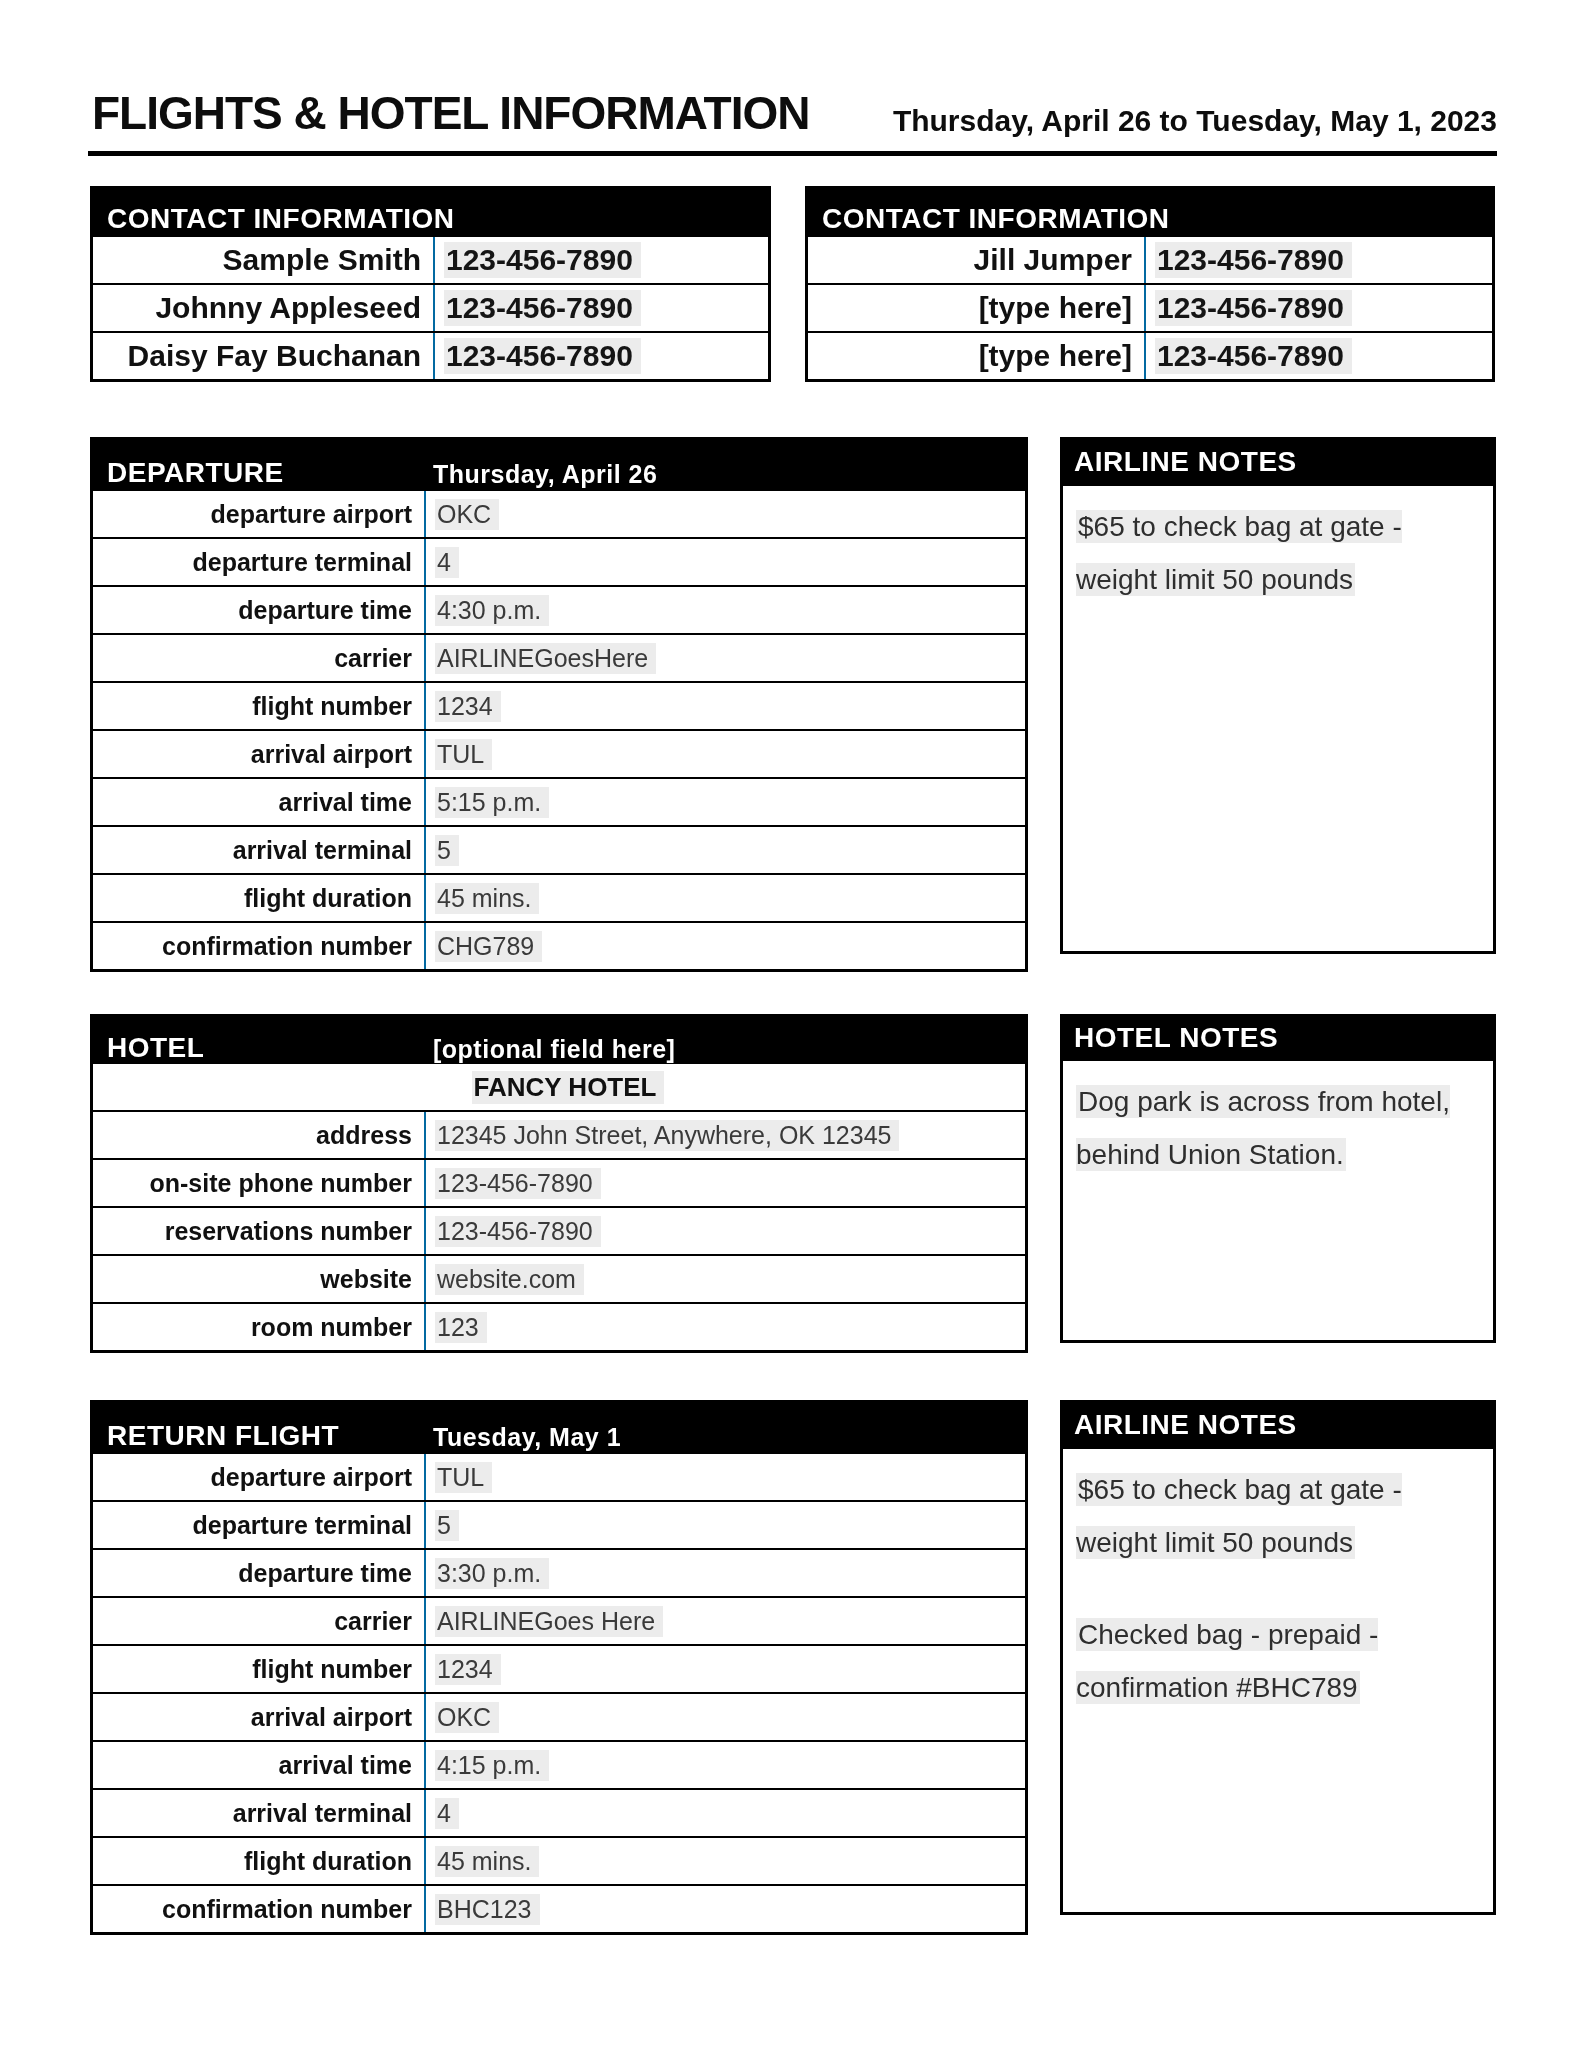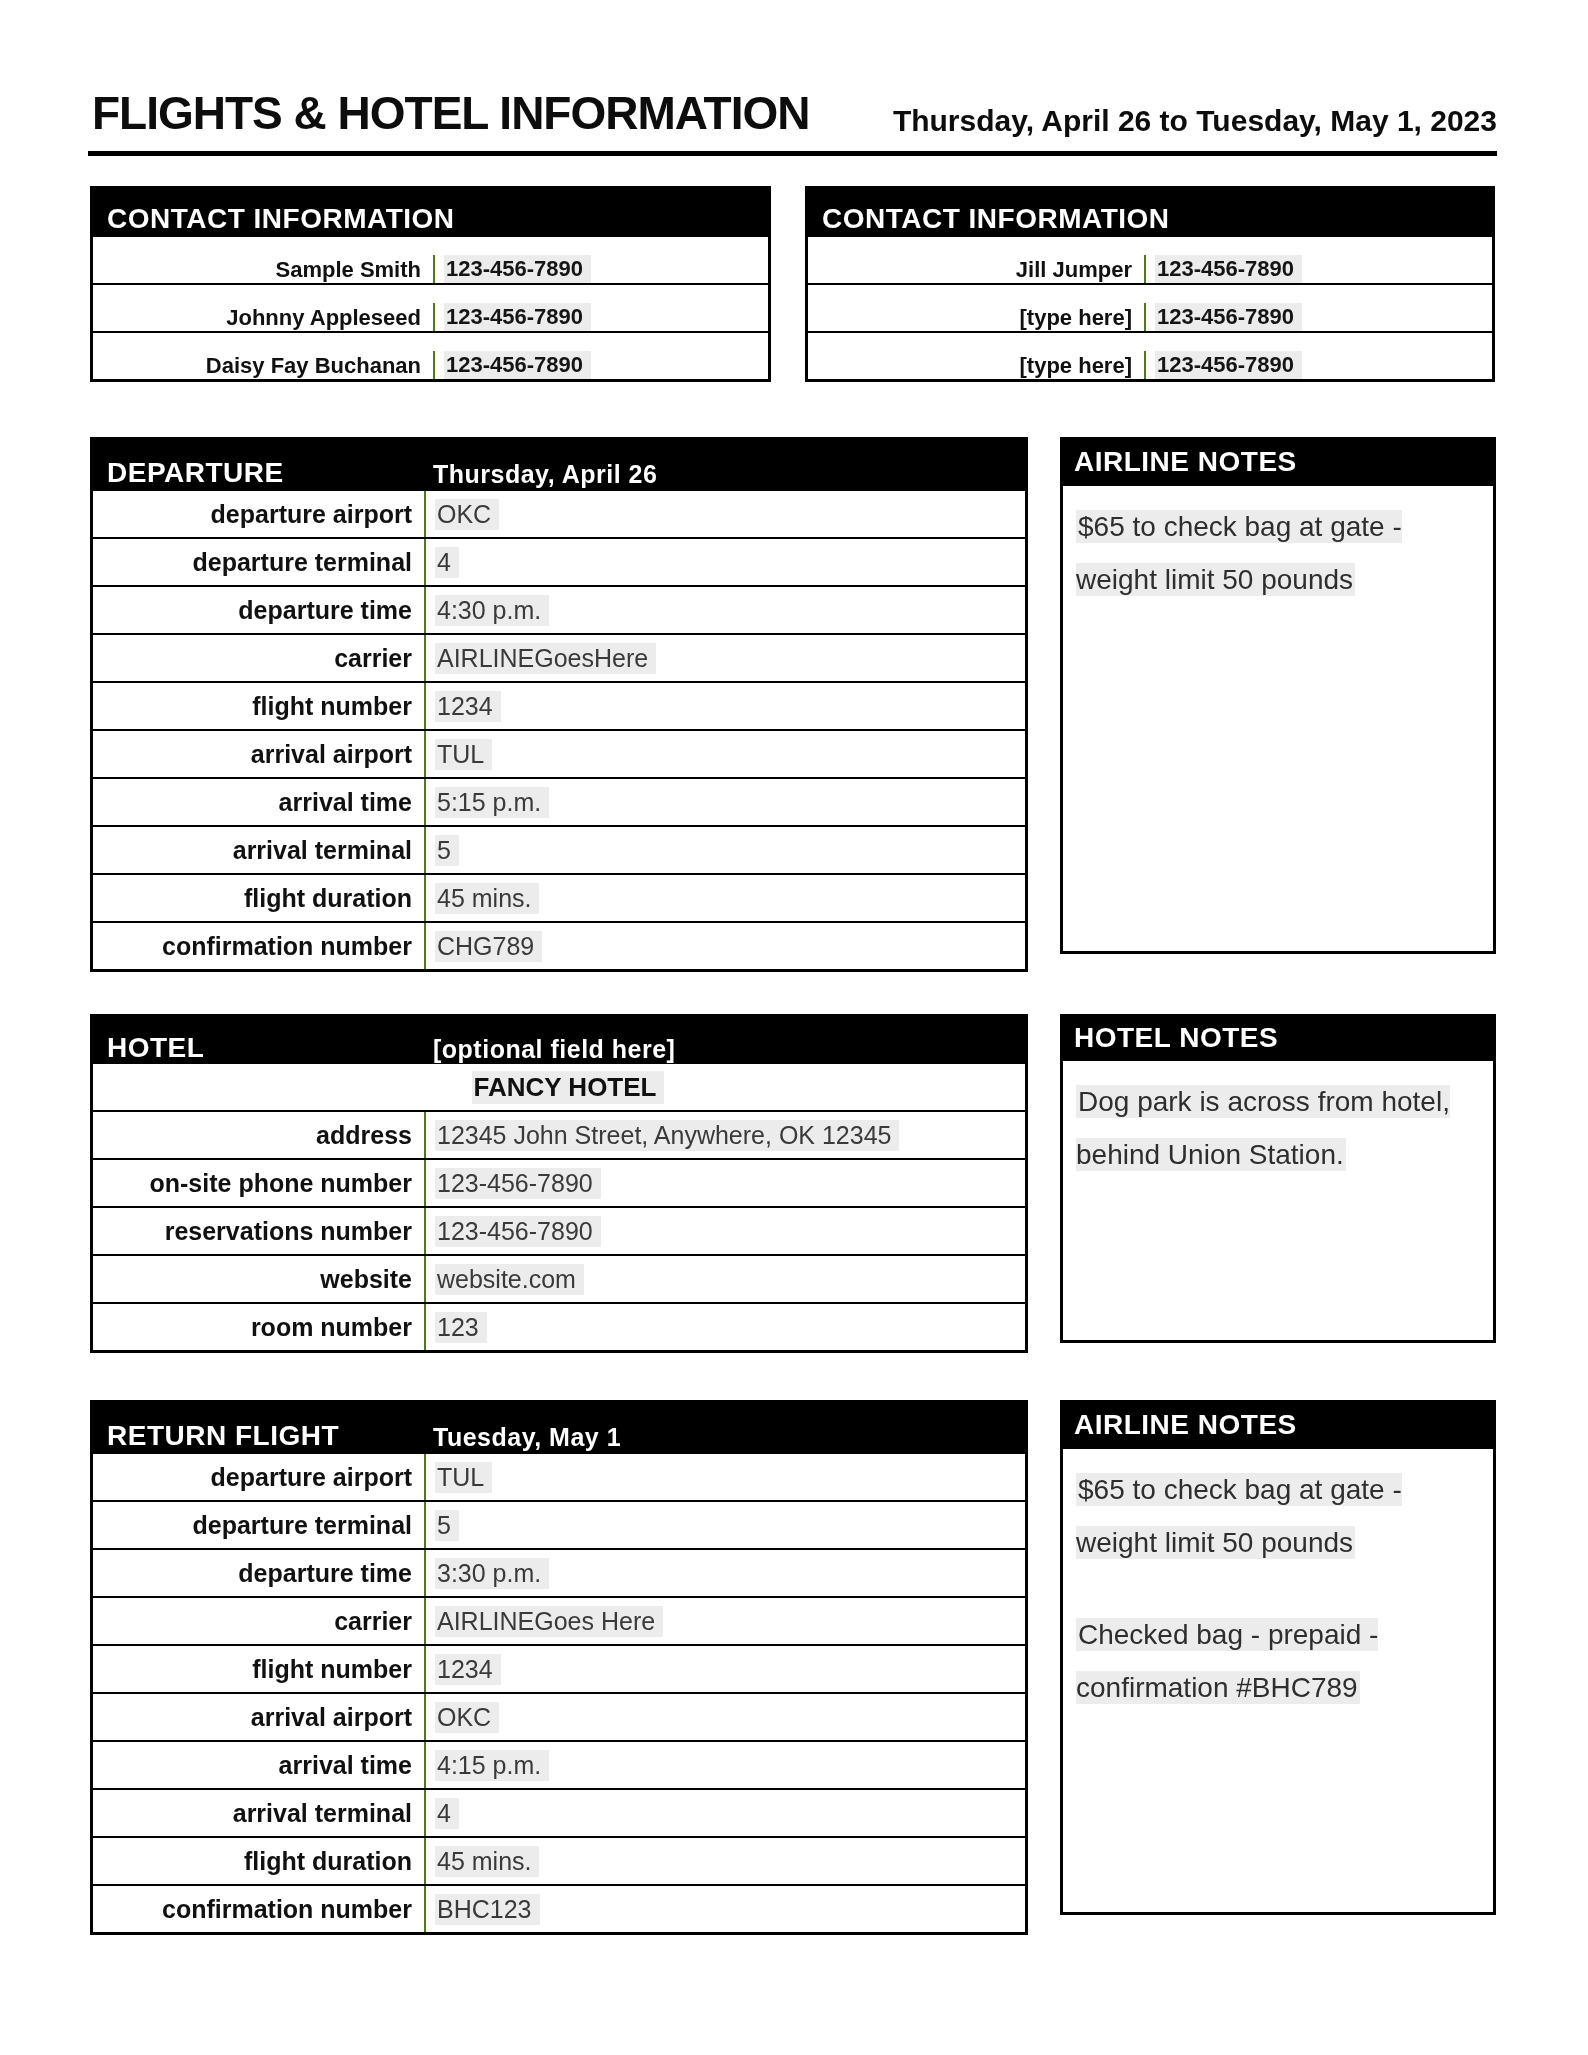--- a/index.html
+++ b/index.html
@@ -12,26 +12,26 @@
   .title-rule{position:absolute;left:88px;top:151px;width:1409px;height:5px;background:#000;}
 
   
   .tbl{position:absolute;border:3px solid #000;background:#fff;box-sizing:border-box;}
   .thead{background:#000;color:#fff;display:flex;align-items:flex-end;font-weight:bold;position:relative;}
   .thead .h-main{padding-left:14px;font-size:28px;letter-spacing:.5px;white-space:nowrap;}
   .thead .h-sub{position:absolute;left:340px;font-size:25px;letter-spacing:.5px;white-space:nowrap;}
   .trow{display:flex;border-top:2px solid #000;align-items:stretch;}
   .trow:first-of-type{border-top:none;}
   .tlabel{display:flex;align-items:center;justify-content:flex-end;padding-right:12px;font-weight:bold;color:#111;box-sizing:border-box;}
-  .tvalue{flex:1;border-left:2px solid #4d7c0f;display:flex;align-items:center;padding-left:9px;color:#3a3a3a;box-sizing:border-box;}
+  .tvalue{flex:1;border-left:2px solid #0369a1;display:flex;align-items:center;padding-left:9px;color:#3a3a3a;box-sizing:border-box;}
   .shade{background:#ececec;padding:1px 8px 1px 2px;}
 
   
   .contact .thead{height:46px;}
-  .contact .trow{height:46px;font-size:22px;align-items:flex-end;}
+  .contact .trow{height:46px;font-size:30px;}
   .contact .tvalue{color:#151515;font-weight:bold;}
 
   .contact-left{left:90px;top:186px;width:681px;}
   .contact-left .tlabel{width:340px;}
   .contact-right{left:805px;top:186px;width:690px;}
   .contact-right .tlabel{width:336px;}
 
   
   .main .thead{height:49px;}
   .main .trow{height:46px;font-size:25px;}

